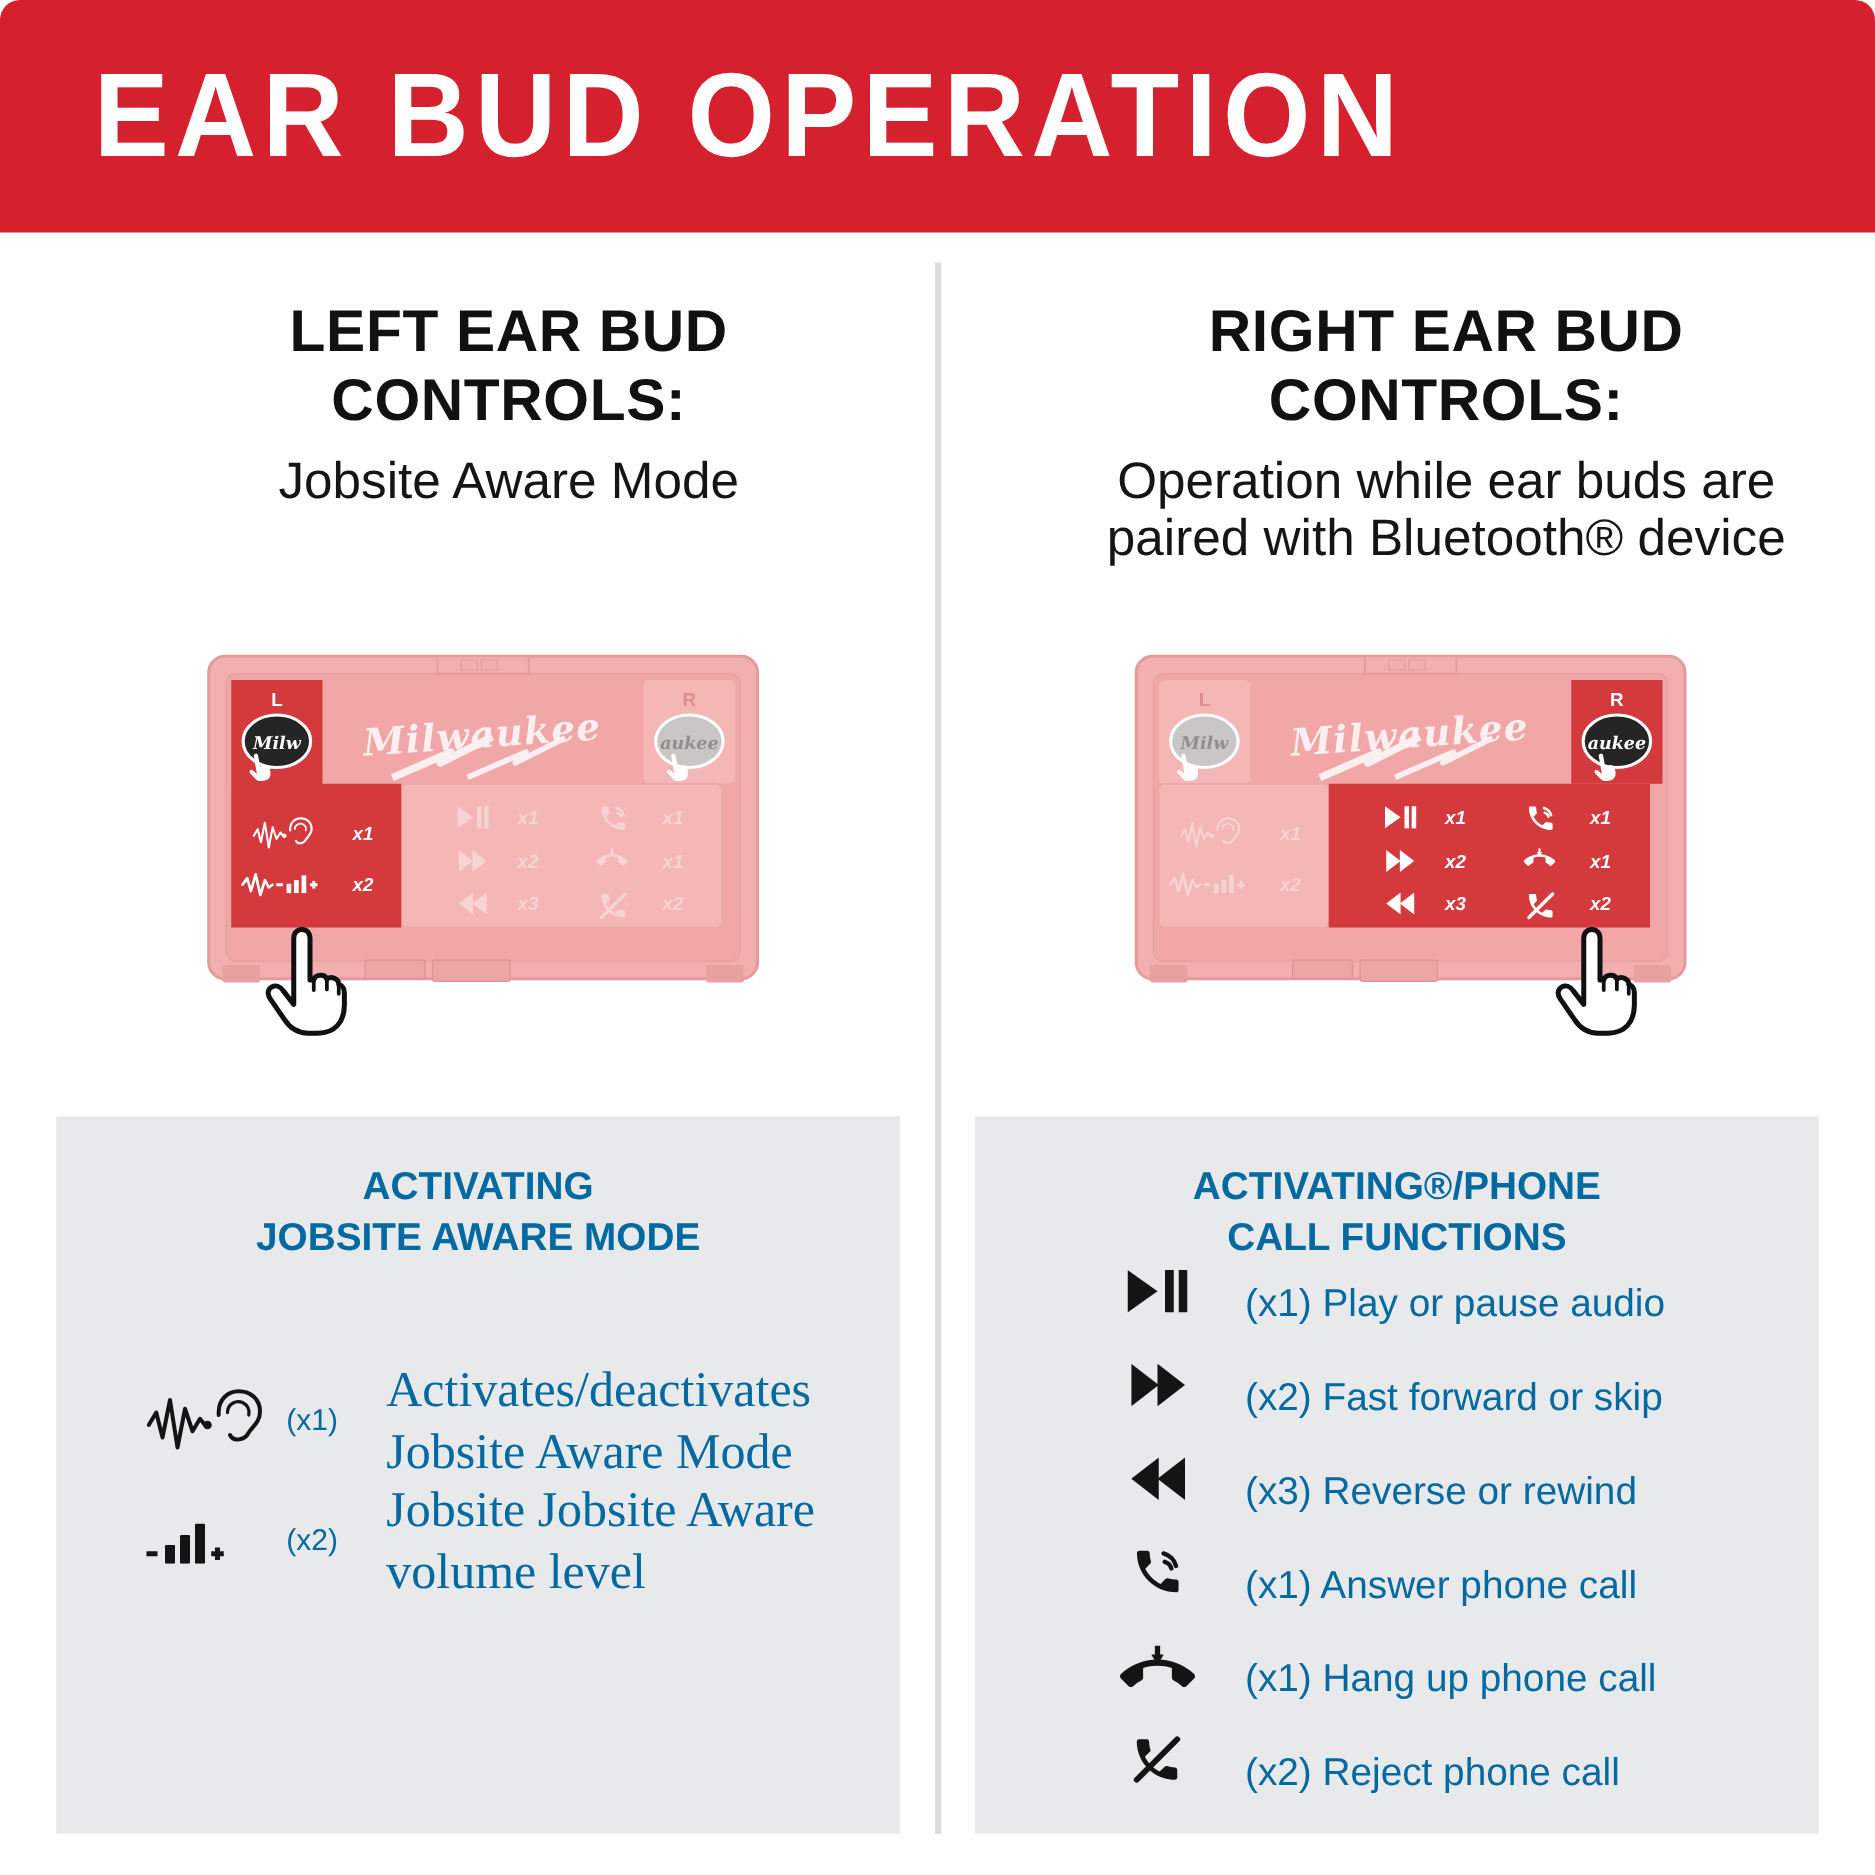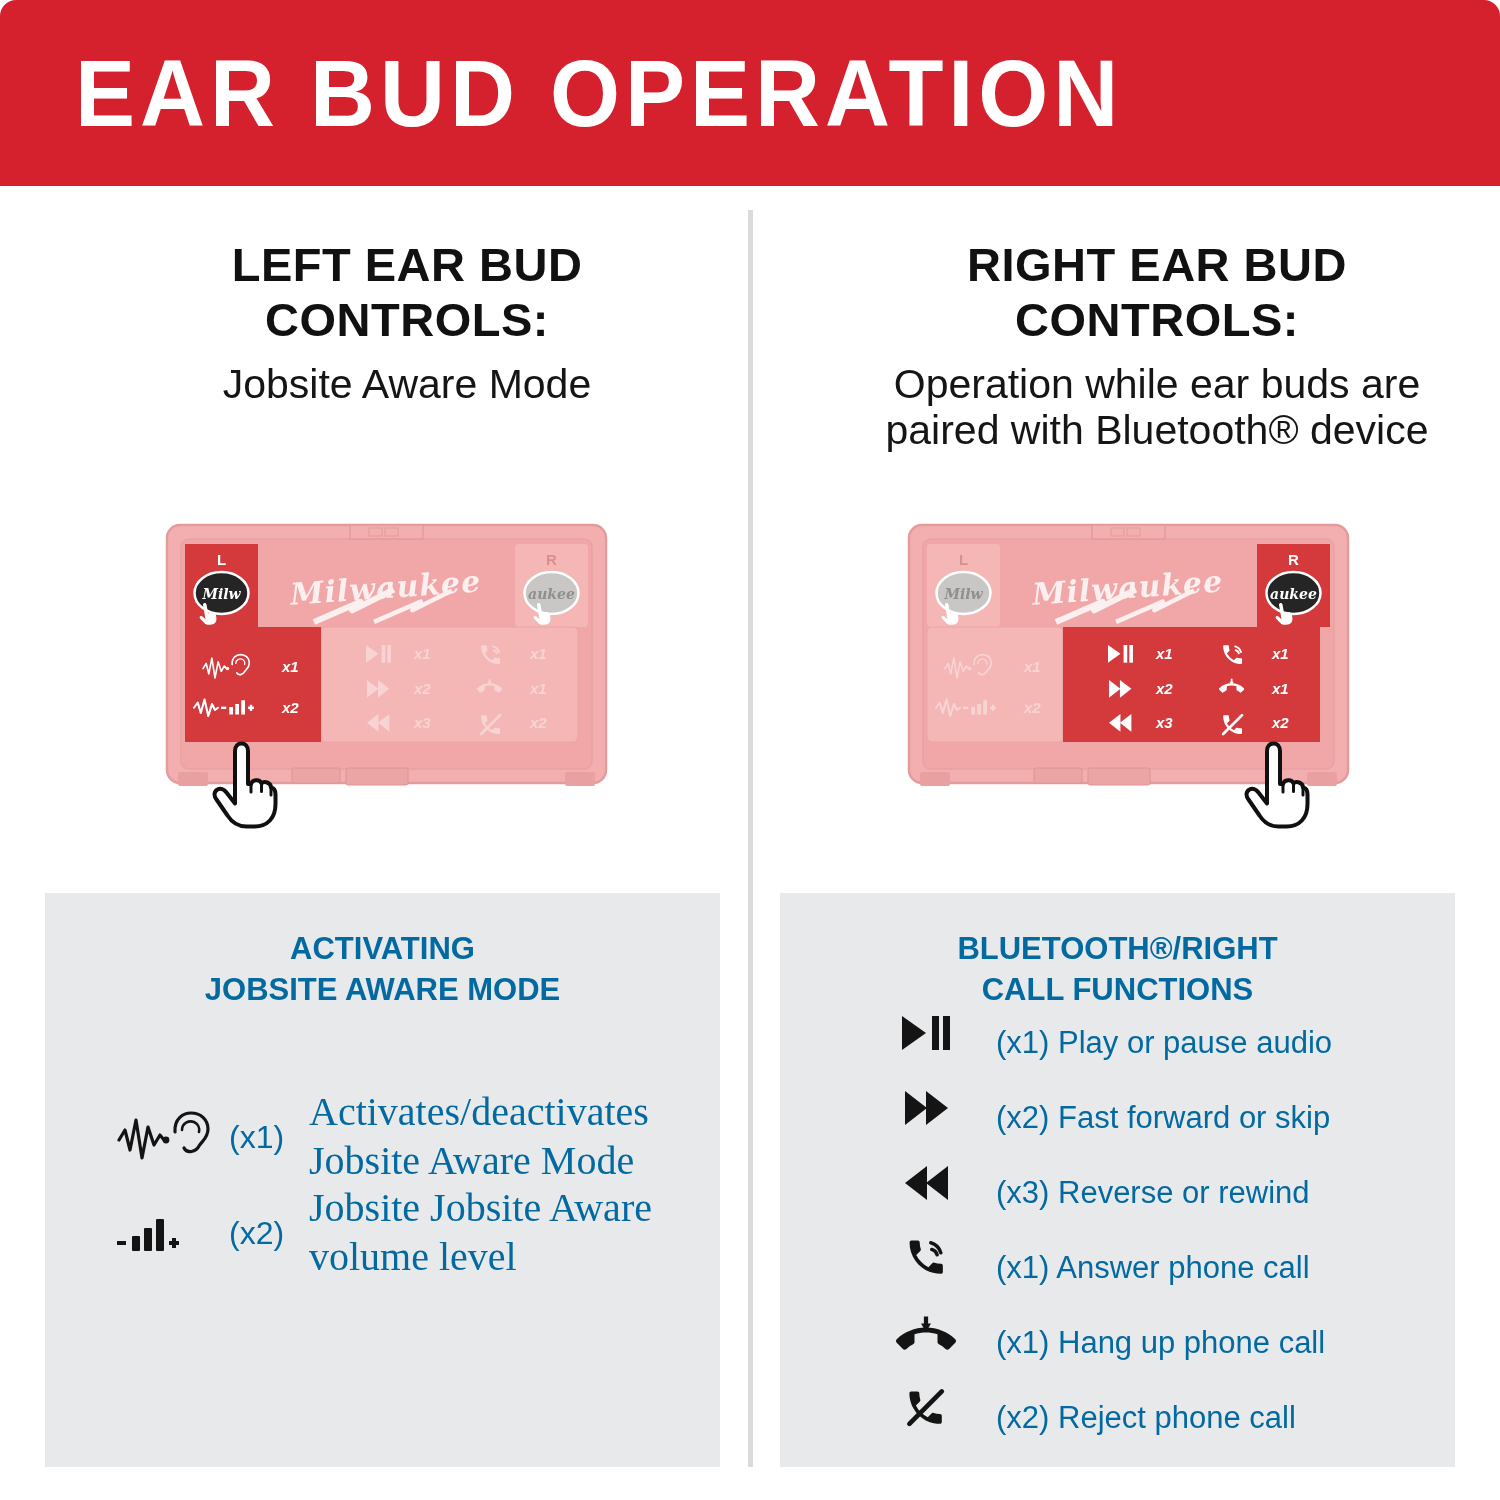--- a/index.html
+++ b/index.html
@@ -24,21 +24,21 @@
   .budtxt{font:italic 700 14px "DejaVu Serif",serif;text-anchor:middle;}
   .logotxt{font:italic 700 30px "DejaVu Serif",serif;text-anchor:middle;letter-spacing:1px;}
   .xlbl{font:italic 700 15px "Liberation Sans",sans-serif;}
   
   .panel{position:absolute;top:893px;width:675px;height:574px;background:#E8E9EA;color:#0369a1;}
   .panel.left{left:45px;} .panel.right{left:780px;}
   .panel-title{padding-top:36px;text-align:center;font-size:31px;font-weight:700;line-height:1.32;}
   .jrow{position:absolute;left:0;width:675px;height:92px;display:flex;align-items:center;
         padding-left:72px;box-sizing:border-box;}
   .jrow .iconbox{width:112px;display:flex;align-items:center;justify-content:flex-start;}
-  .jrow .count{width:80px;font-size:32px;}
+  .jrow .count{width:80px;font-size:24px;}
   .jrow .desc{font-size:40px;line-height:1.22;font-family:Liberation Serif, serif;}
   .prows{position:absolute;left:0;top:102px;width:675px;}
   .prow{height:75px;display:flex;align-items:center;padding-left:108px;box-sizing:border-box;}
   .prow .iconbox{width:76px;display:flex;align-items:center;justify-content:center;}
   .prow .plabel{margin-left:32px;font-size:31px;white-space:nowrap;margin-top:20px;}
 </style>
 </head>
 <body>
 
 <div class="page">
@@ -280,21 +280,21 @@
       <span class="count">(x2)</span>
       <span class="desc">
         <span>Jobsite Jobsite Aware</span><br>
         <span>volume level</span>
       </span>
     </div>
   </div>
 
   <div class="panel right" style="background: rgb(232, 233, 234);">
     <div class="panel-title">
-      <span>BLUETOOTH®/RIGHT</span><br>
+      <span>ACTIVATING®/PHONE</span><br>
       <span>CALL FUNCTIONS</span>
     </div>
     <div class="prows">
       <div class="prow">
         <span class="iconbox picon">
             <svg width="48" height="34" viewBox="0 0 48 34">
               <g transform="translate(0 0) scale(1)">
                 <polygon points="0,0 0,34 24,17" fill="#141414"></polygon>
                 <rect x="30" y="0" width="7" height="34" fill="#141414"></rect>
                 <rect x="41" y="0" width="7" height="34" fill="#141414"></rect>

